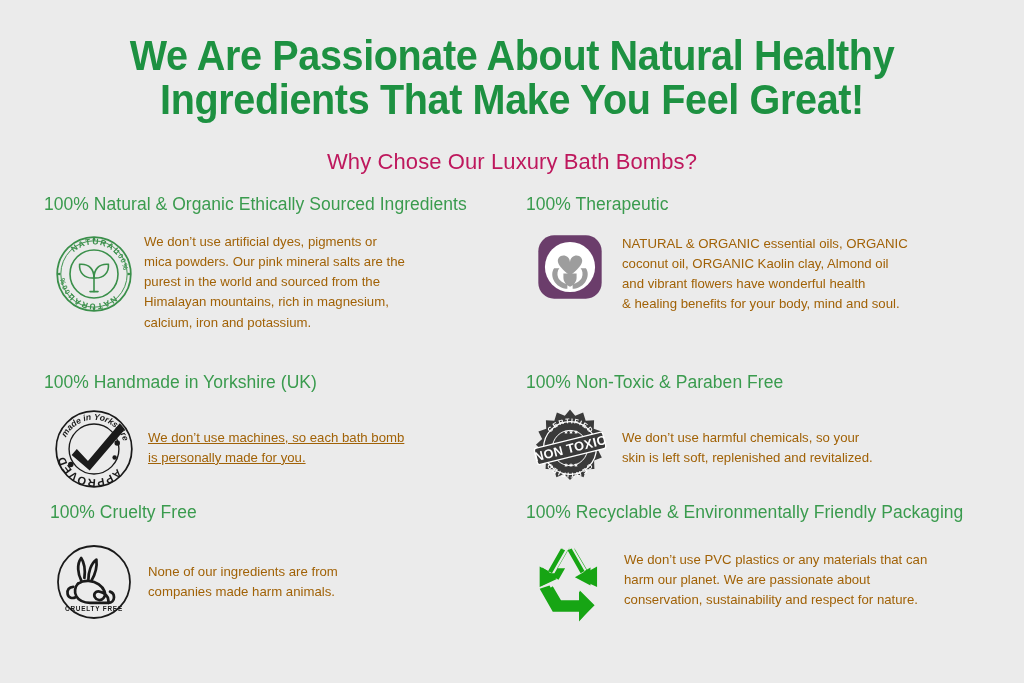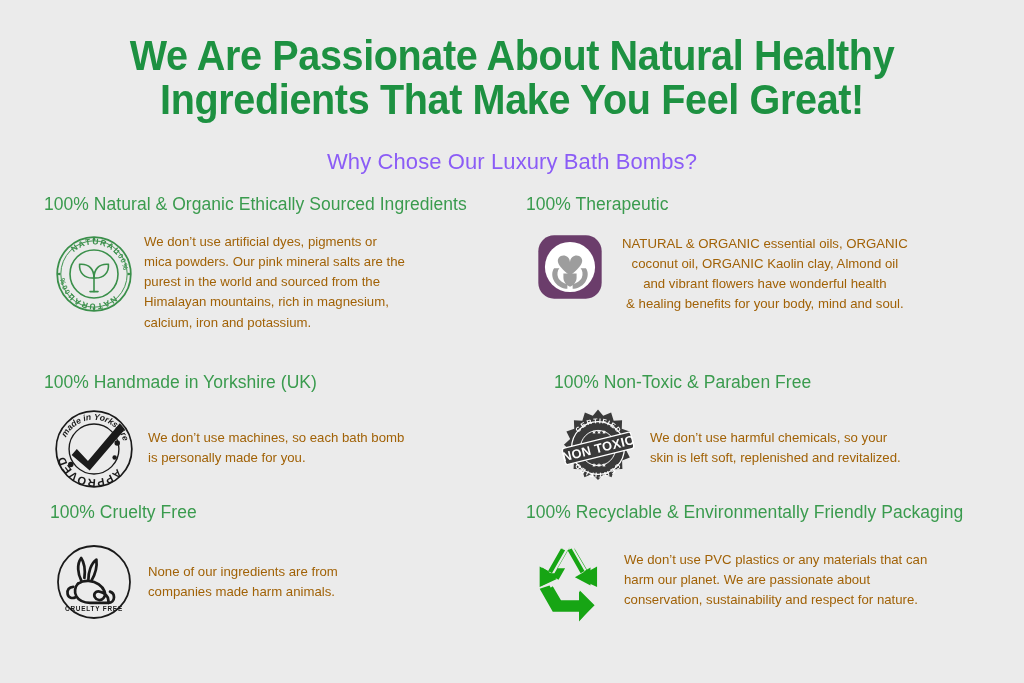--- a/index.html
+++ b/index.html
@@ -39,21 +39,21 @@
     transform-origin: center top;
     margin: 0 auto;
     max-width: 900px;
     padding: 0 40px;
   }
   .headline .ln {
     display: block;
     white-space: nowrap;
   }
   .subhead {
-    color: #8b5cf6;
+    color: #be185d;
     font-size: 22px;
     font-weight: 400;
     margin-top: 27px;
     letter-spacing: 0.1px;
   }
 
   
   .grid {
     position: absolute;
     top: 196px;
@@ -63,21 +63,21 @@
   .row {
     display: flex;
   }
   .cell {
     box-sizing: border-box;
   }
   .cell.left  { width: 480px; padding-left: 44px; }
   .cell.right { width: 544px; padding-left: 526px; margin-left: -480px; }
 
   .r1 { height: 178px; }
-  .r2 { height: 130px; gap: 28px; }
+  .r2 { height: 130px; }
   .r3 { height: 130px; }
 
   .sec-title {
     color: #3a9b4e;
     font-size: 17.5px;
     font-weight: 400;
     line-height: 1;
     margin: 0 0 14px 0;
     white-space: nowrap;
     letter-spacing: 0.05px;
@@ -100,24 +100,24 @@
     line-height: 1.54;
     white-space: nowrap;
   }
   .copy span { display: block; }
 
   
   .blk-natural   .icon-wrap { width: 100px; padding-top: 6px; }
   .blk-natural   .copy      { padding-top: 4px; }
 
   .blk-therapy   .icon-wrap { width: 88px; padding-top: 6px; }
-  .blk-therapy   .copy      { padding-top: 6px; padding-left: 8px; text-align: center; }
+  .blk-therapy   .copy      { padding-top: 6px; padding-left: 8px; }
 
   .blk-yorkshire .icon-wrap { width: 100px; padding-top: 0px; }
-  .blk-yorkshire .copy      { padding-top: 22px; padding-left: 4px; }
+  .blk-yorkshire .copy      { padding-top: 22px; padding-left: 4px; text-decoration: underline; }
 
   .blk-nontoxic  .icon-wrap { width: 88px; padding-top: 2px; }
   .blk-nontoxic  .copy      { padding-top: 22px; padding-left: 8px; }
 
   .blk-cruelty   .icon-wrap { width: 100px; padding-top: 6px; }
   .blk-cruelty   .copy      { padding-top: 26px; padding-left: 4px; }
 
   .blk-recycle   .icon-wrap { width: 88px; padding-top: 6px; }
   .blk-recycle   .copy      { padding-top: 14px; padding-left: 10px; }
 

